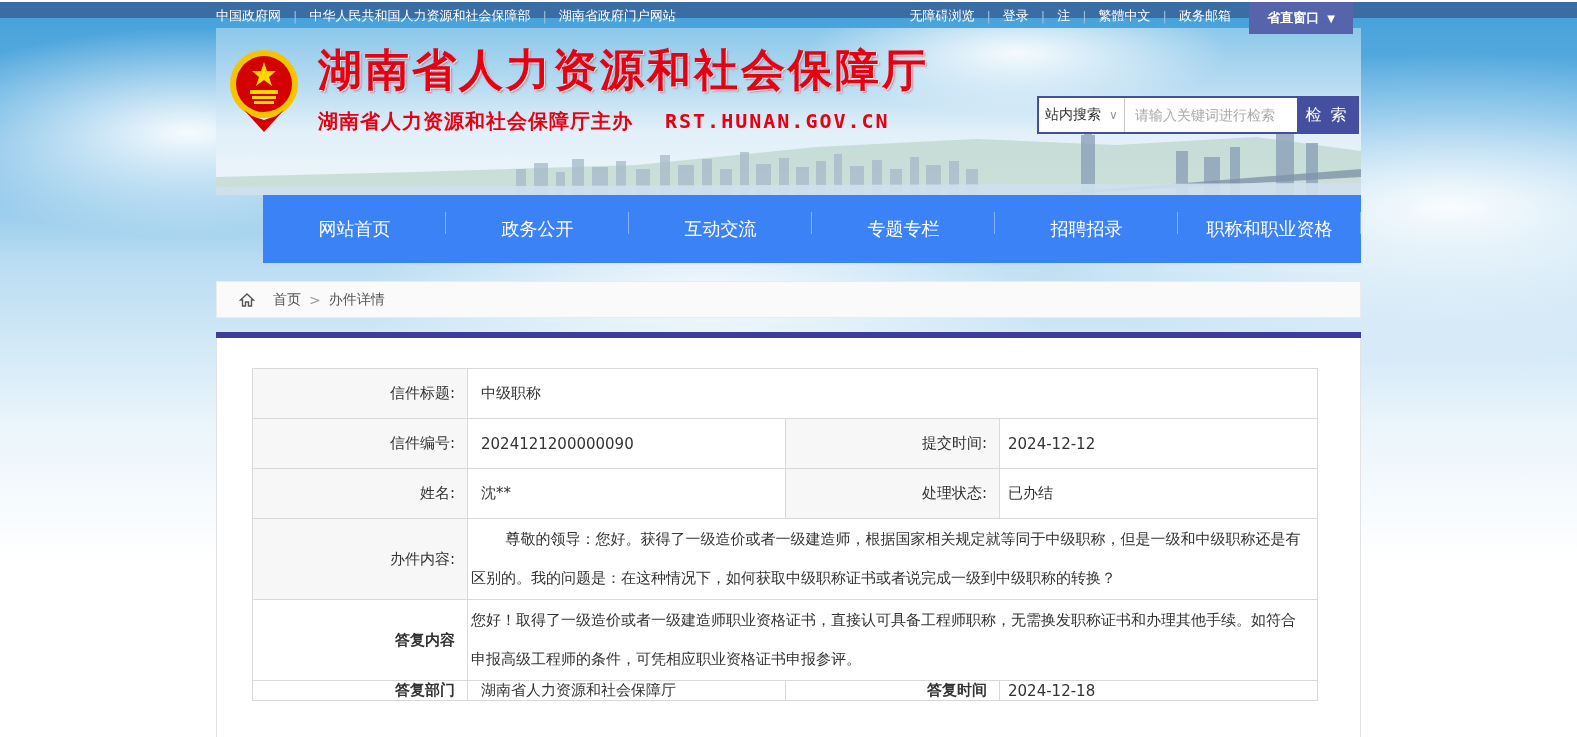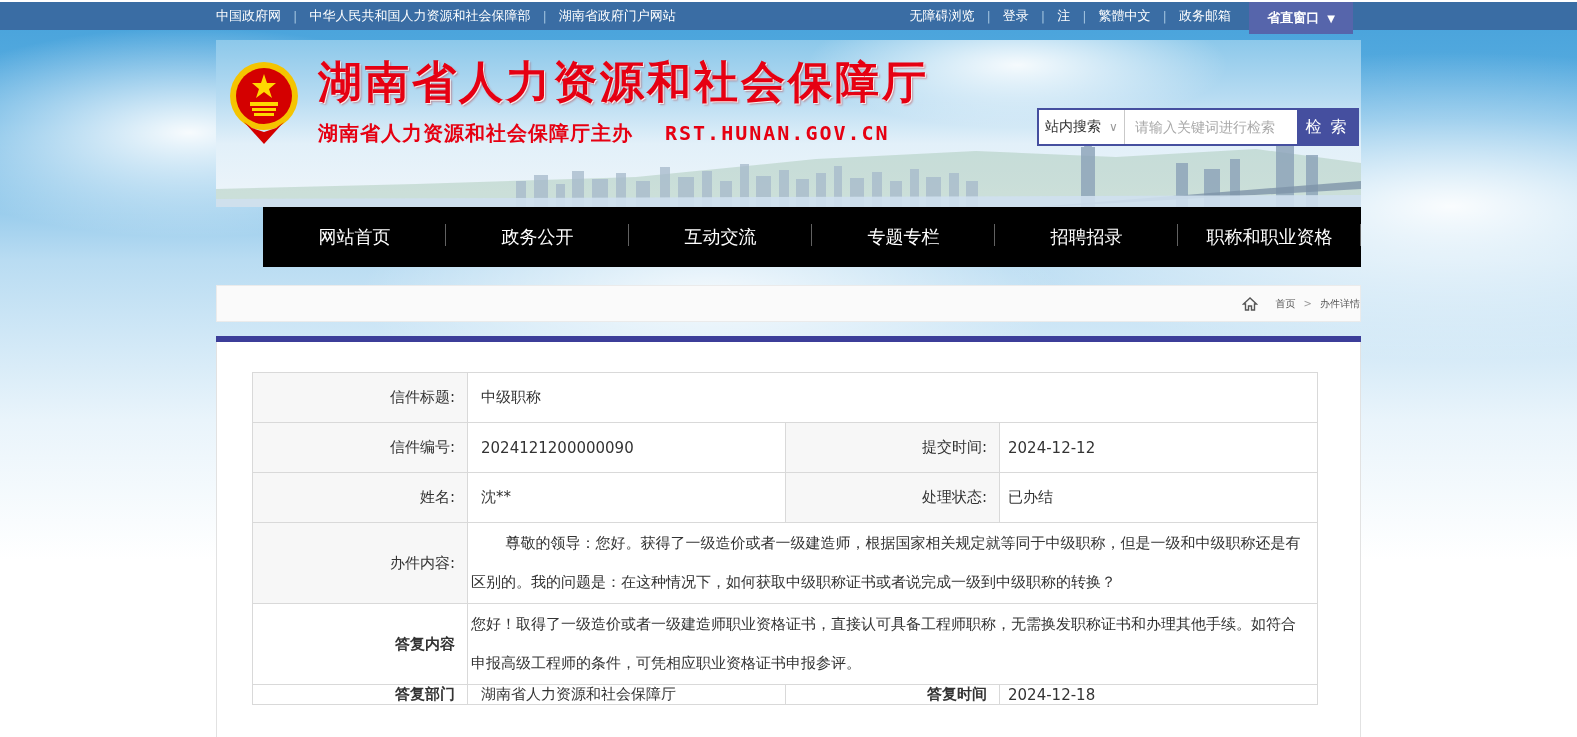--- a/index.html
+++ b/index.html
@@ -9,21 +9,21 @@
     color:#333;
     background:
       radial-gradient(ellipse 420px 150px at 12% 18%, rgba(255,255,255,.95), rgba(255,255,255,0) 70%),
       radial-gradient(ellipse 700px 220px at 92% 28%, rgba(255,255,255,.95), rgba(255,255,255,0) 70%),
       radial-gradient(ellipse 500px 160px at 45% 40%, rgba(255,255,255,.8), rgba(255,255,255,0) 70%),
       linear-gradient(180deg, #ffffff 0px, #ffffff 2px, #45a1da 2px, #5fb0e2 120px, #b9dcf2 260px, #e9f4fb 420px, #ffffff 560px, #ffffff 100%);
   }
   .container { width:1145px; margin:0 auto; position:relative; }
 
   
-  .topbar { height:28px; margin-top:2px; background:#3a6da4; position:relative; z-index:5; }
+  .topbar { height:16px; margin-top:2px; background:#3a6da4; position:relative; z-index:5; }
   .topbar .container { height:28px; display:flex; align-items:center; font-size:13px; color:#fff; }
   .topbar a { color:#fff; text-decoration:none; cursor:pointer; }
   .tb-left, .tb-right { display:flex; align-items:center; }
   .tb-right { margin-left:auto; margin-right:130px; }
   .sep { color:#9dc0dd; margin:0 12px; }
   .sep::before { content:"|"; }
   .province-window {
     position:absolute; right:8px; top:0; height:32px; width:104px;
     background:#5665ab; color:#fff; font-size:13px; font-weight:bold;
     display:flex; align-items:center; justify-content:center; gap:8px; cursor:pointer;
@@ -63,34 +63,34 @@
     width:172px; border:none; outline:none; padding:0 10px; font-size:14px;
     font-family:"DejaVu Sans","Liberation Sans",sans-serif;
   }
   .searchbox input::placeholder { color:#a9a9a9; }
   .search-btn {
     width:60px; border:none; background:#454f9f; color:#fff; font-size:16px;
     letter-spacing:2px; cursor:pointer; font-family:inherit;
   }
 
   
-  .mainnav { height:60px; background:#000000; display:flex;margin-left:47px; }
+  .mainnav { height:68px; background:#3b82f6; display:flex;margin-left:47px; }
   .nav-item {
     flex:1; position:relative; display:flex; align-items:center; justify-content:center;
     color:#fff; font-size:18px; text-decoration:none; cursor:pointer; white-space:nowrap;
   }
   .nav-item::after {
     content:""; position:absolute; right:0; top:17px; width:1px; height:22px;
     background:rgba(255,255,255,.38);
   }
 
   
   .breadcrumb-bar {
     margin-top:18px; height:37px; background:#fafafa; border:1px solid #ebebeb;
-    display:flex; align-items:center; font-size:10px; color:#555;justify-content:flex-end;
+    display:flex; align-items:center; font-size:14px; color:#555;
   }
   .breadcrumb-bar .home-icon { margin:0 18px 0 22px; display:flex; }
   .breadcrumb-bar a { color:#555; text-decoration:none; cursor:pointer; }
   .crumb-sep { margin:0 8px; color:#999; }
   .crumb-current { color:#555; }
 
   
   .divider-line { margin-top:14px; height:6px; background:#3c3e99; }
   .content-panel {
     background:#fff; min-height:400px; height:404px;

